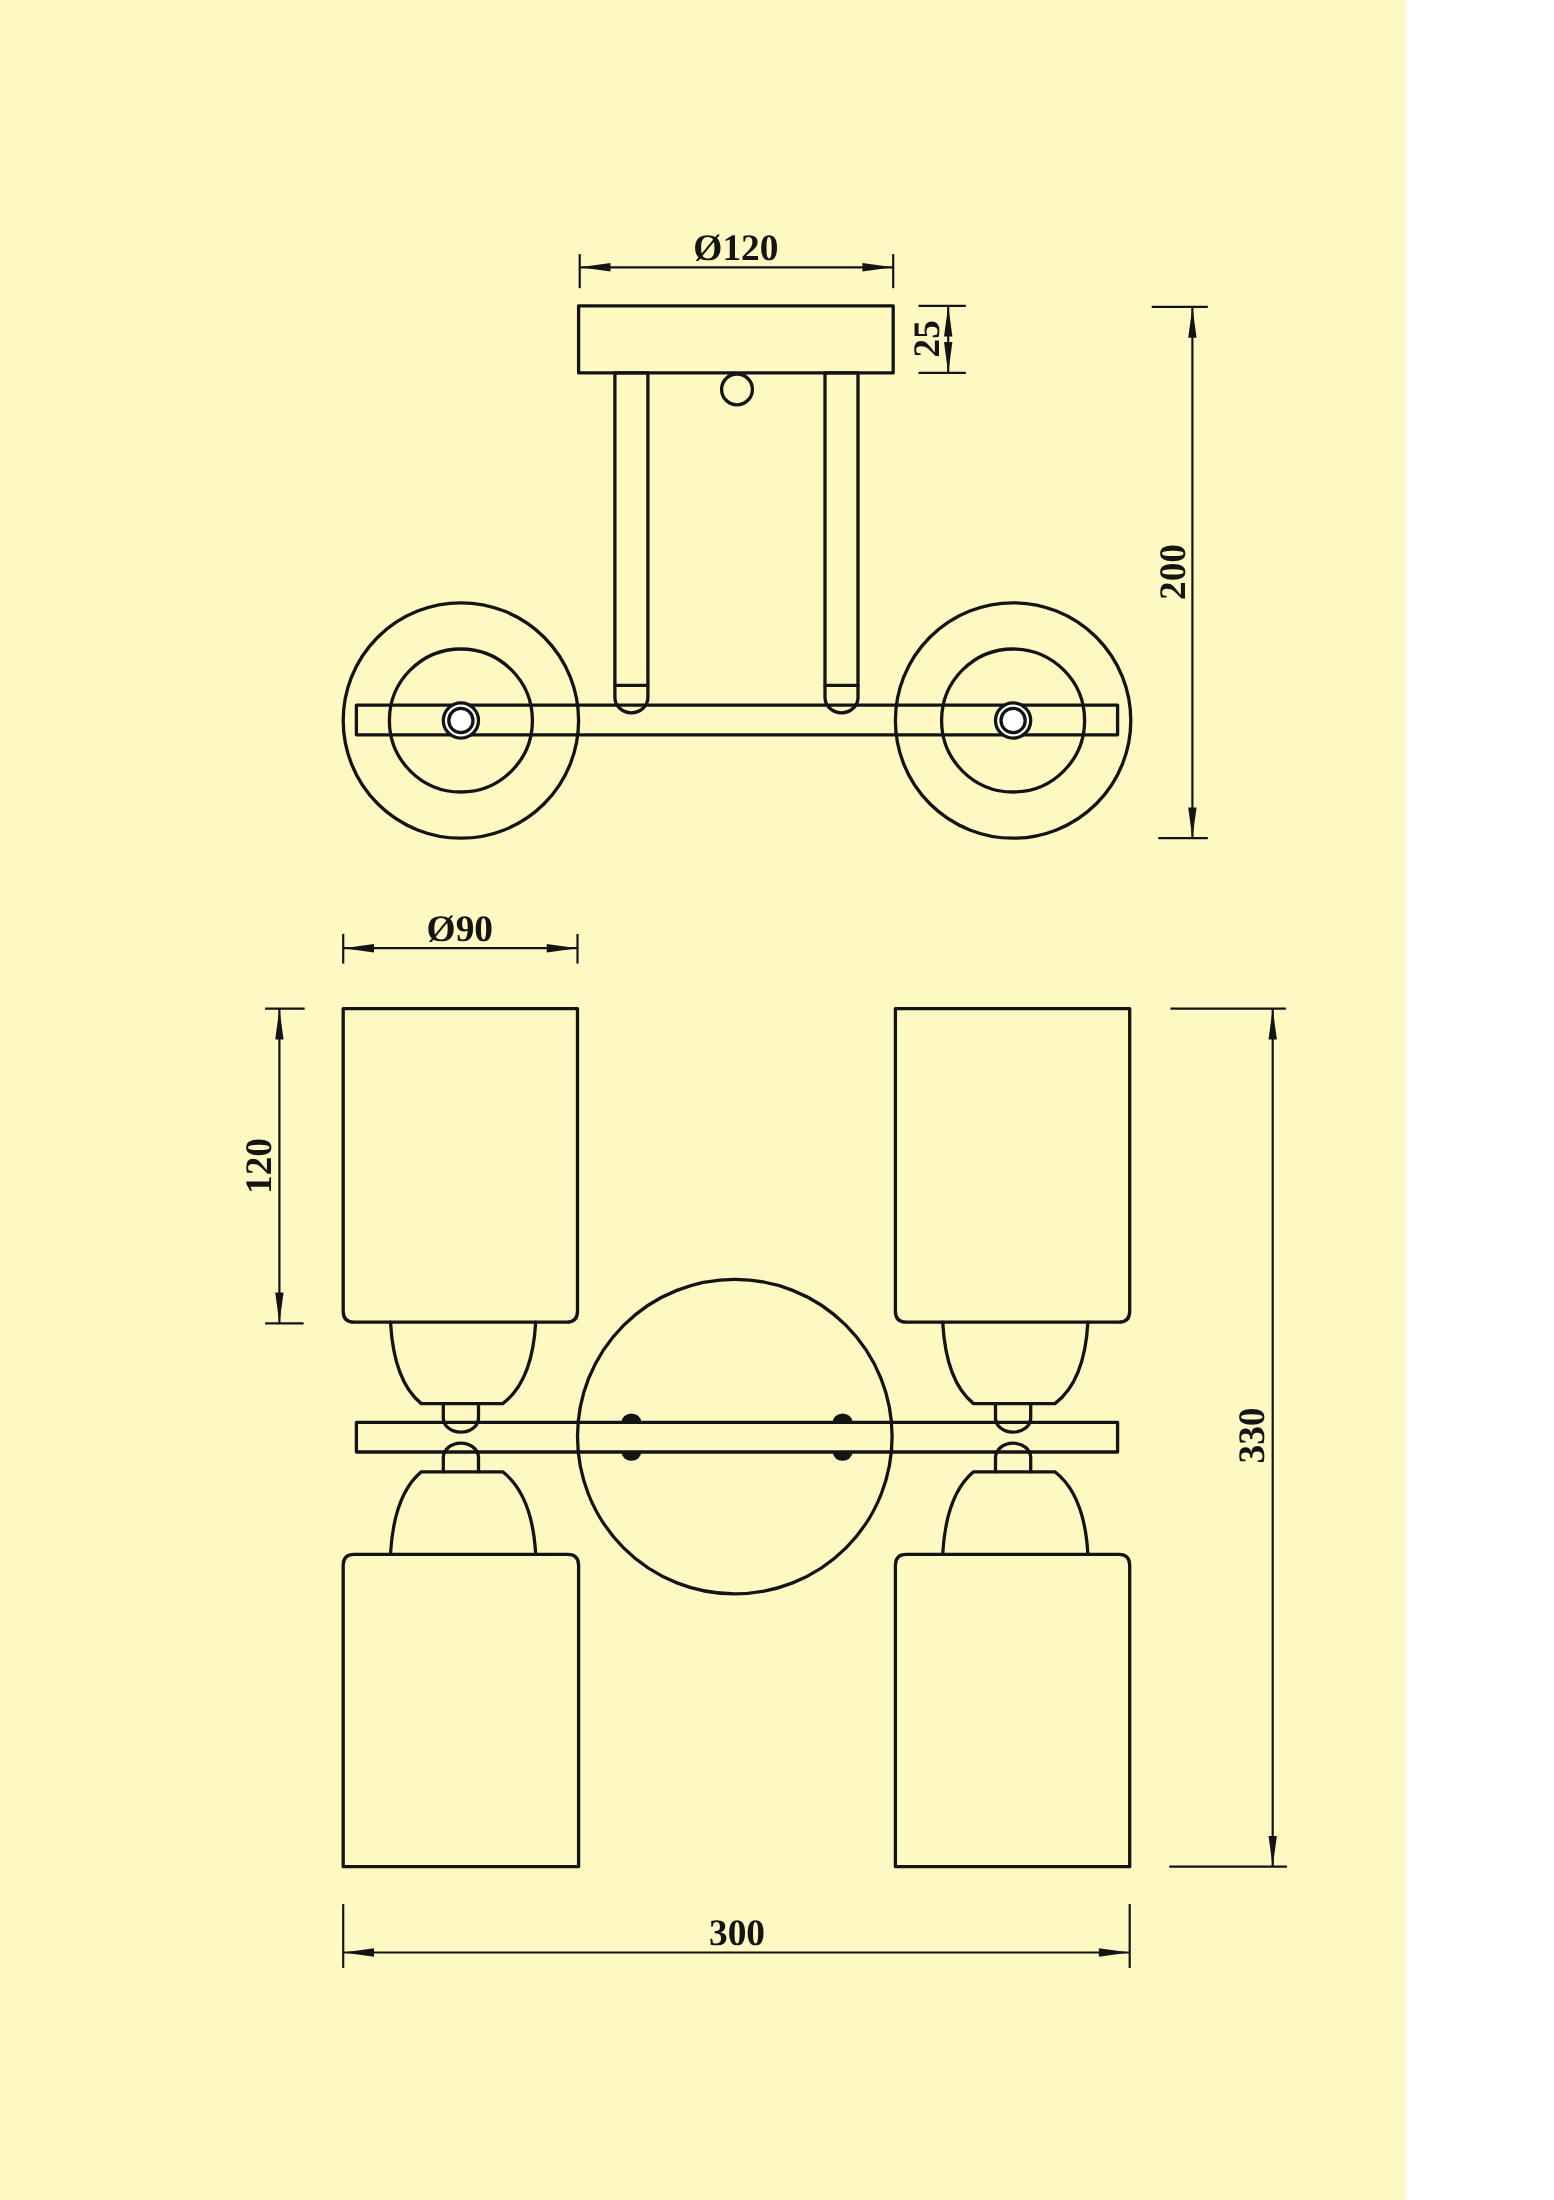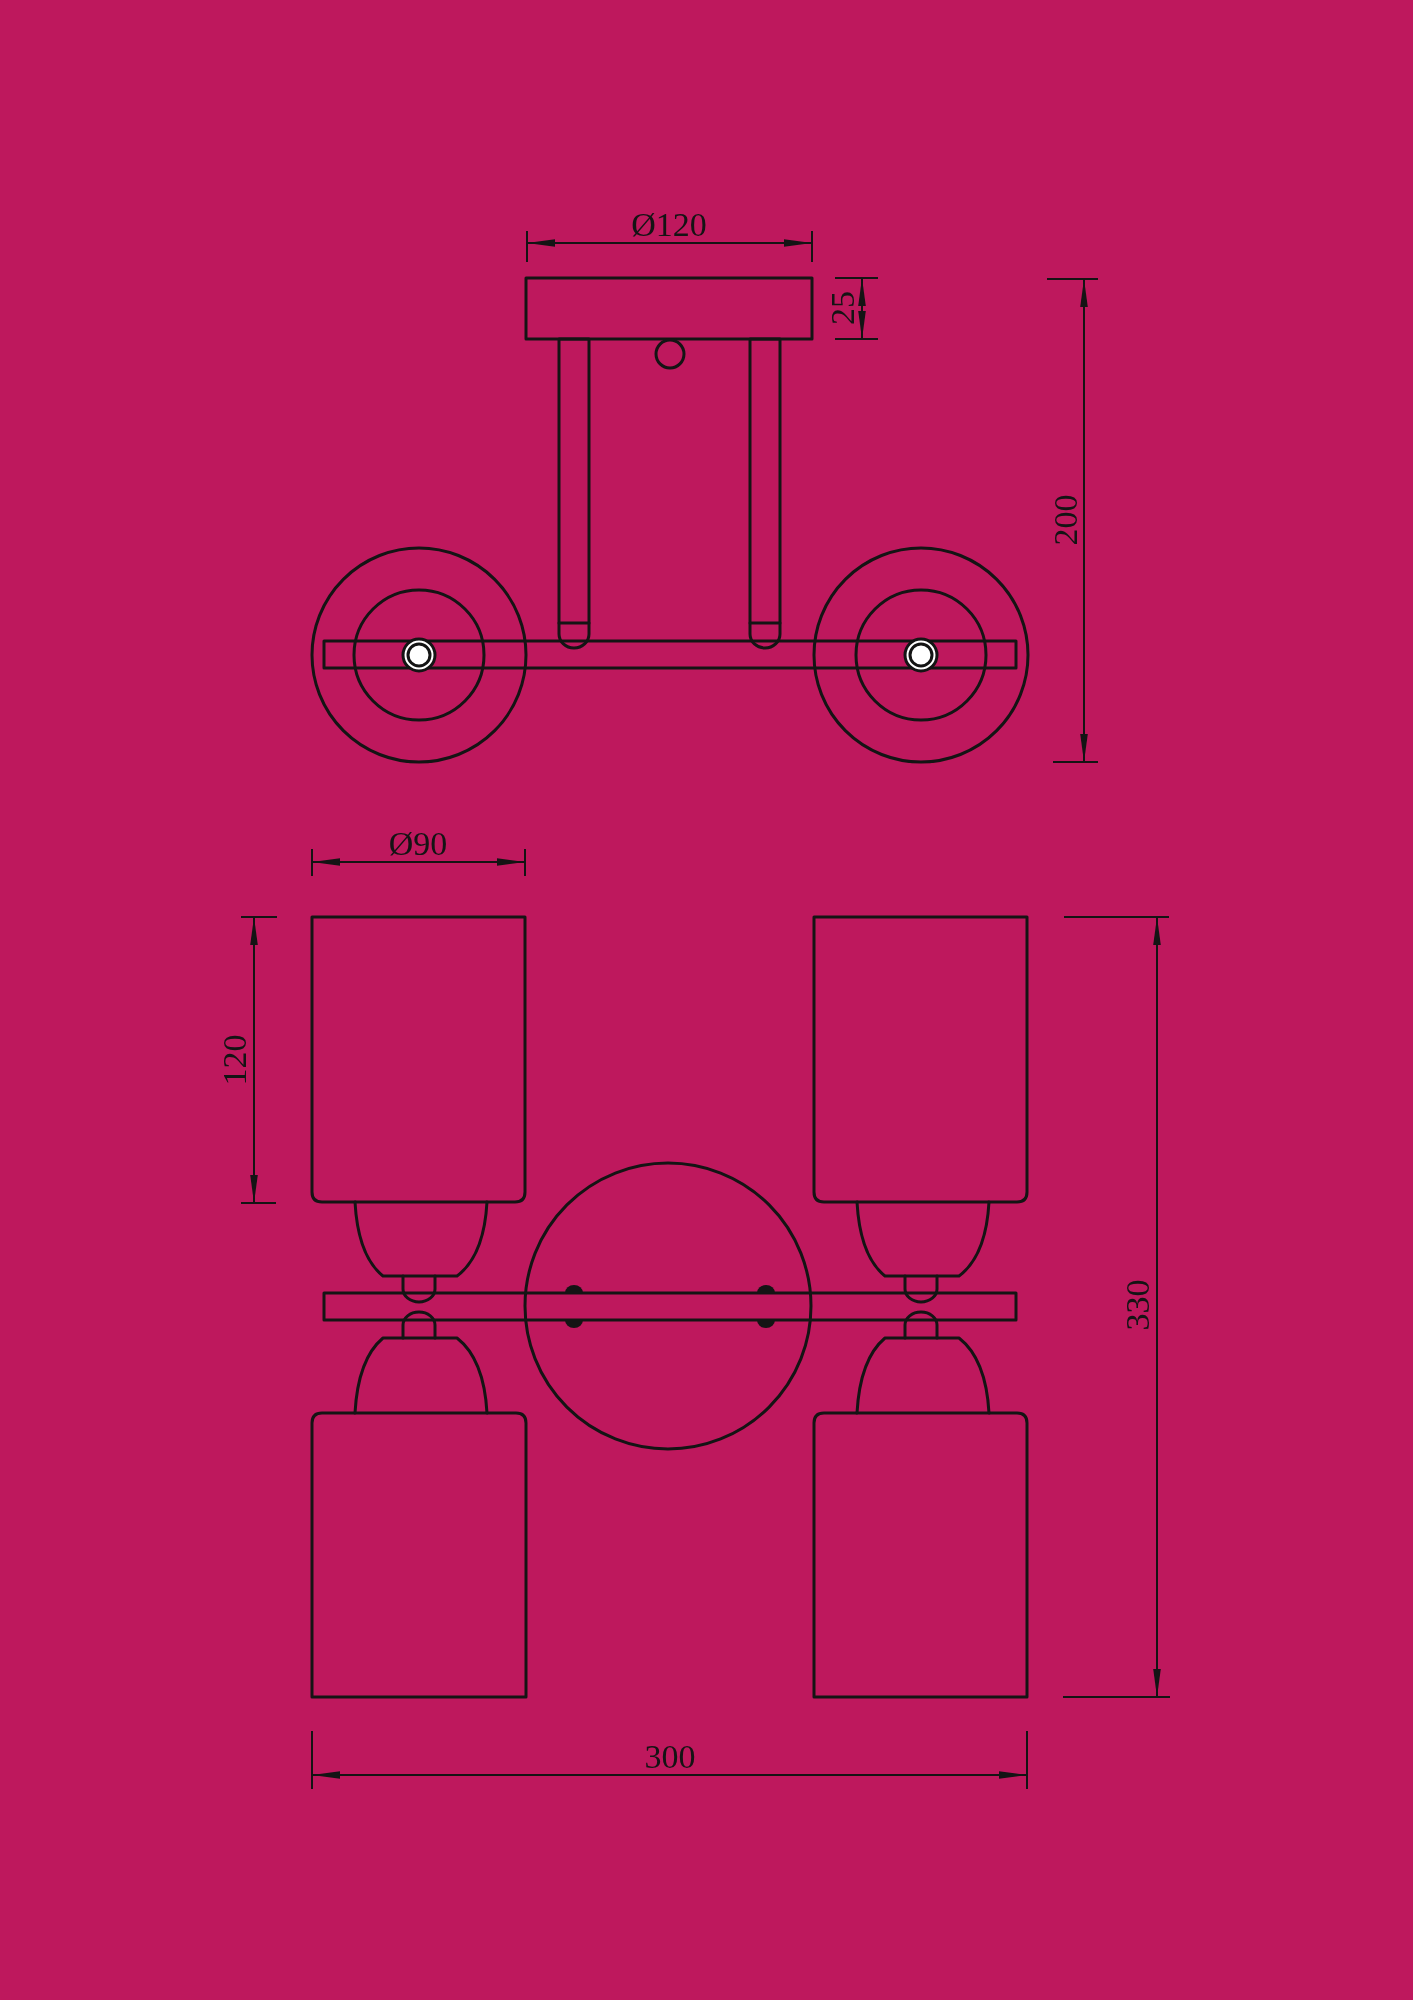--- a/index.html
+++ b/index.html
@@ -1,16 +1,16 @@
 <!DOCTYPE html>
 <html><head>
 <meta charset="utf-8">
 <style>
   html,body{margin:0;padding:0;background:#ffffff;}
-  .canvas{position:relative;width:1413px;height:2000px;background:#be185d;overflow:hidden;}
+  .canvas{position:relative;width:1278px;height:2000px;background:#fef9c3;overflow:hidden;font-weight:bold;}
   .obj{fill:none;stroke:#141414;stroke-width:3;stroke-linecap:round;stroke-linejoin:round;}
   .objw{fill:#ffffff;stroke:#141414;stroke-width:3;}
   .scr{fill:#141414;stroke:none;}
   .dim{fill:none;stroke:#141414;stroke-width:2;stroke-linecap:butt;}
   .dimtxt{font-family:"Liberation Serif",serif;font-size:34px;fill:#141414;}
 </style>
 </head>
 <body>
 
 <div class="canvas">

